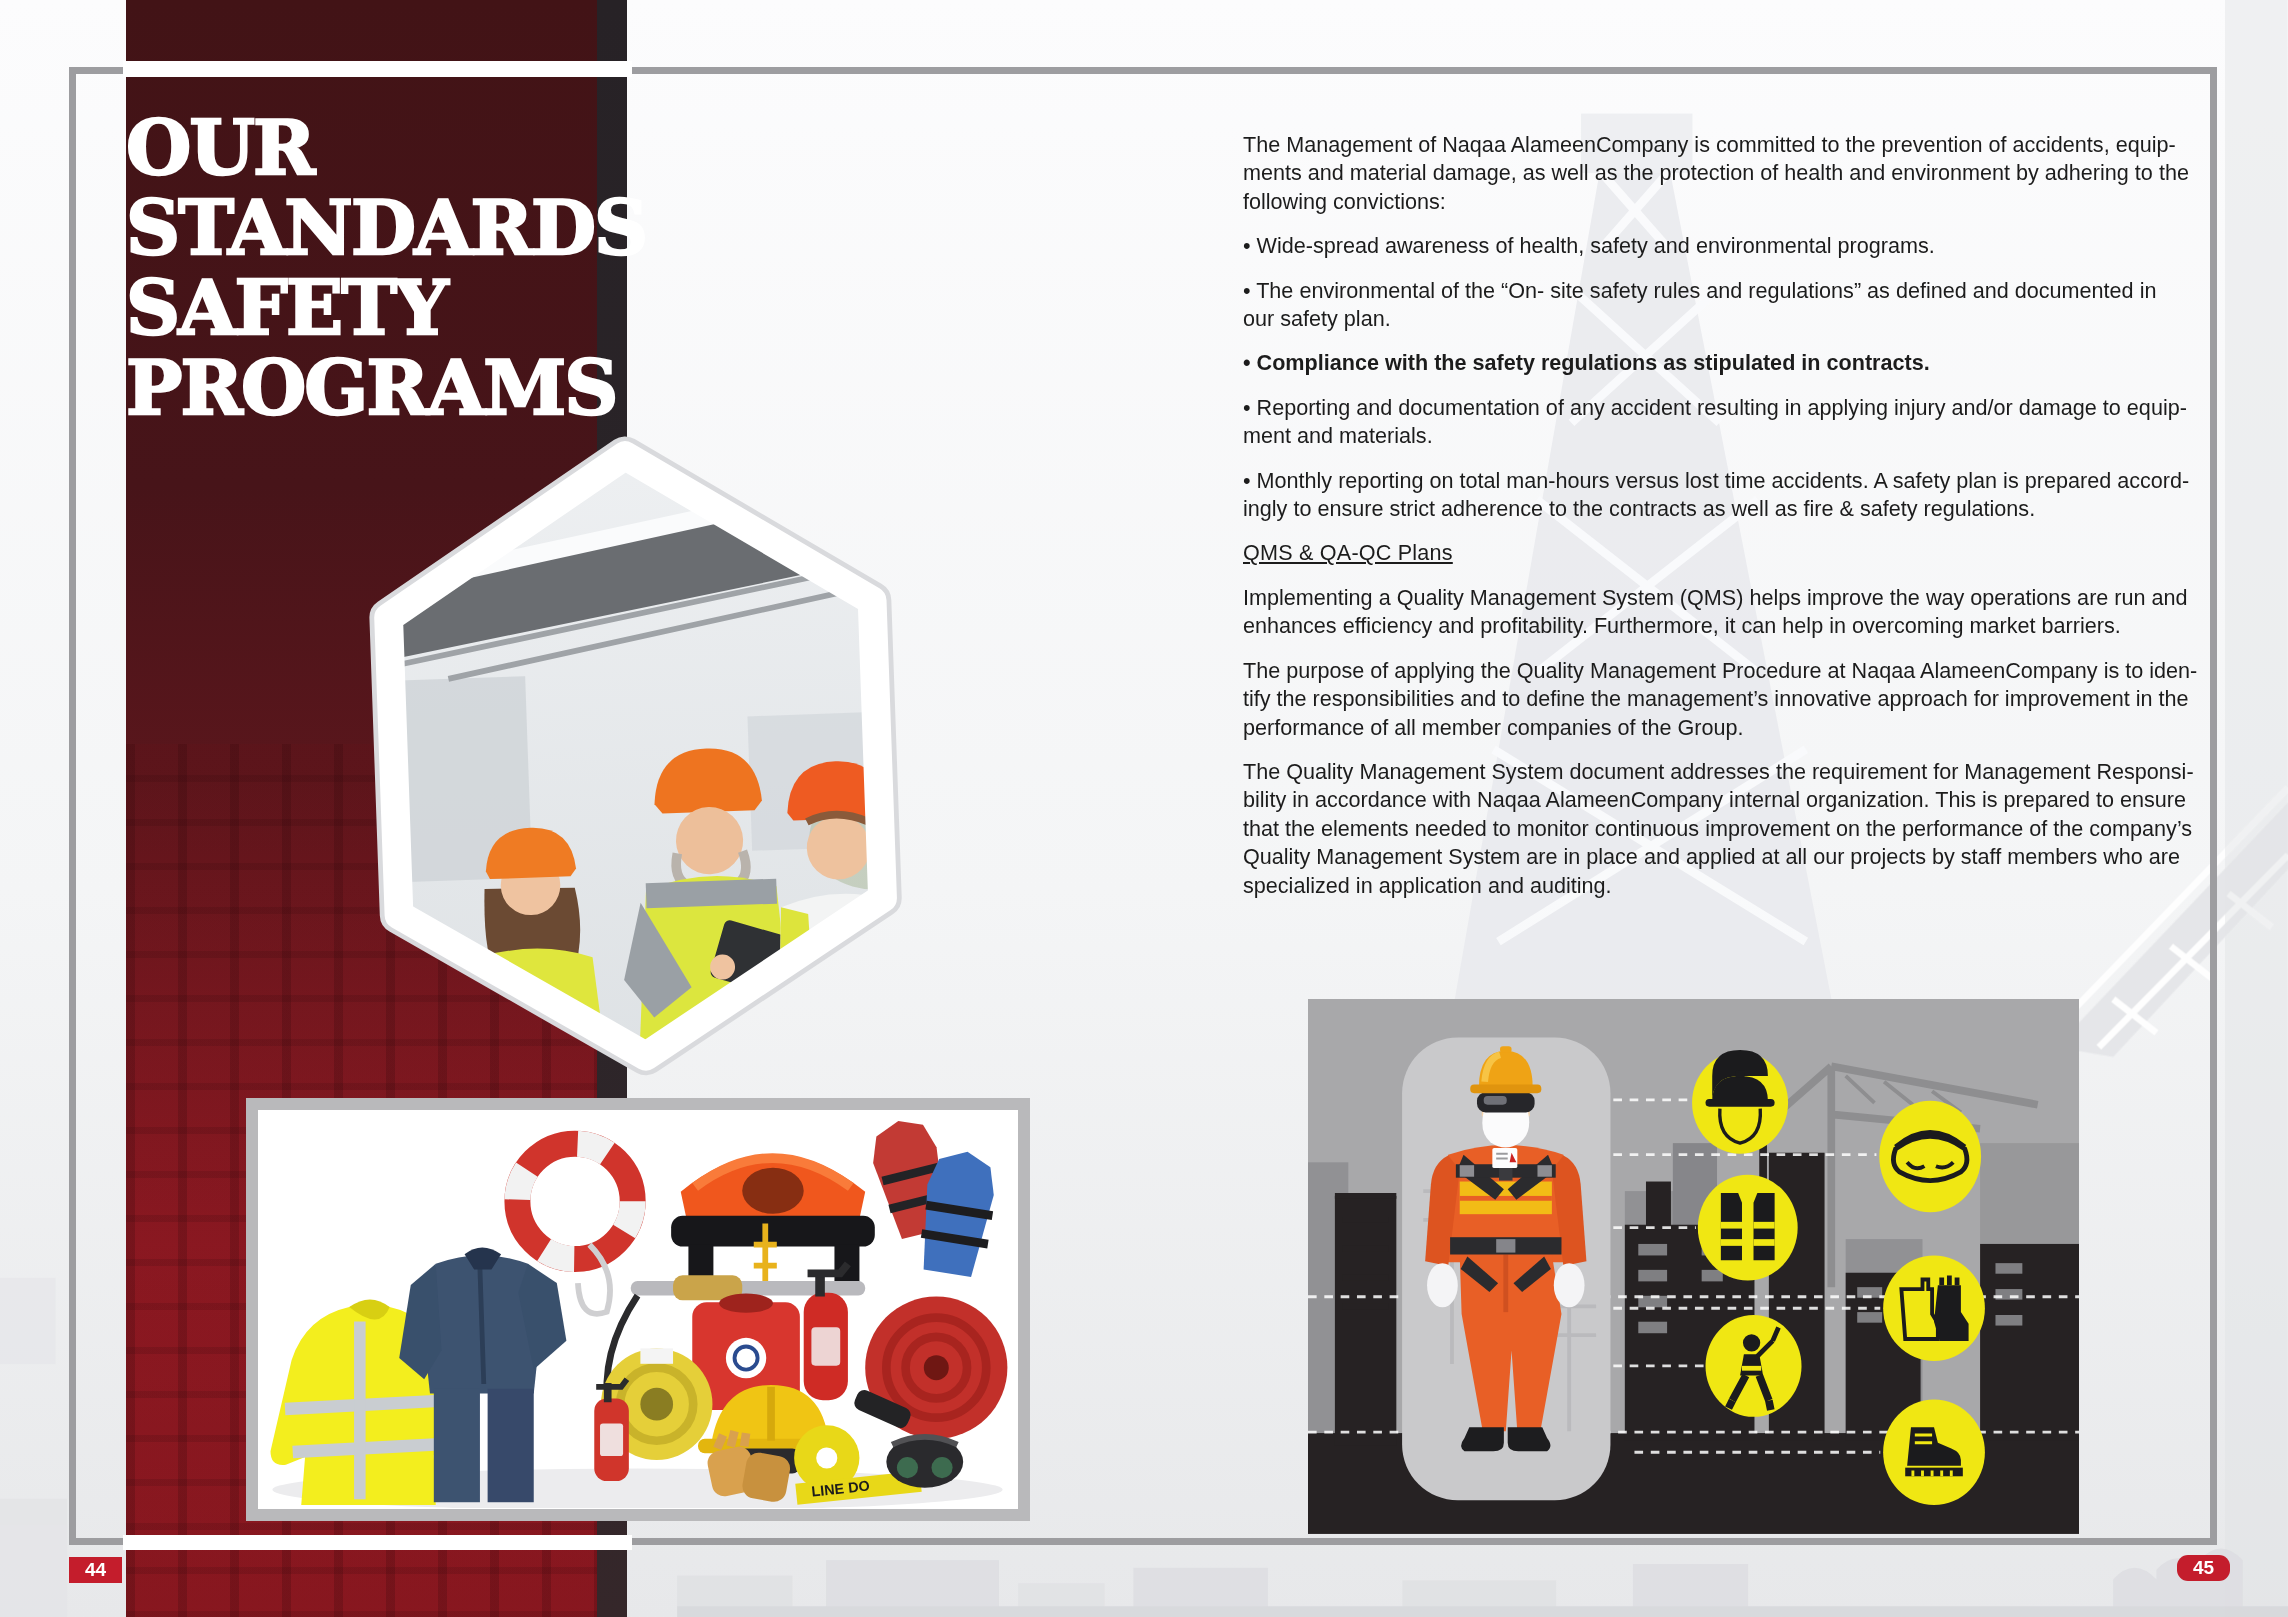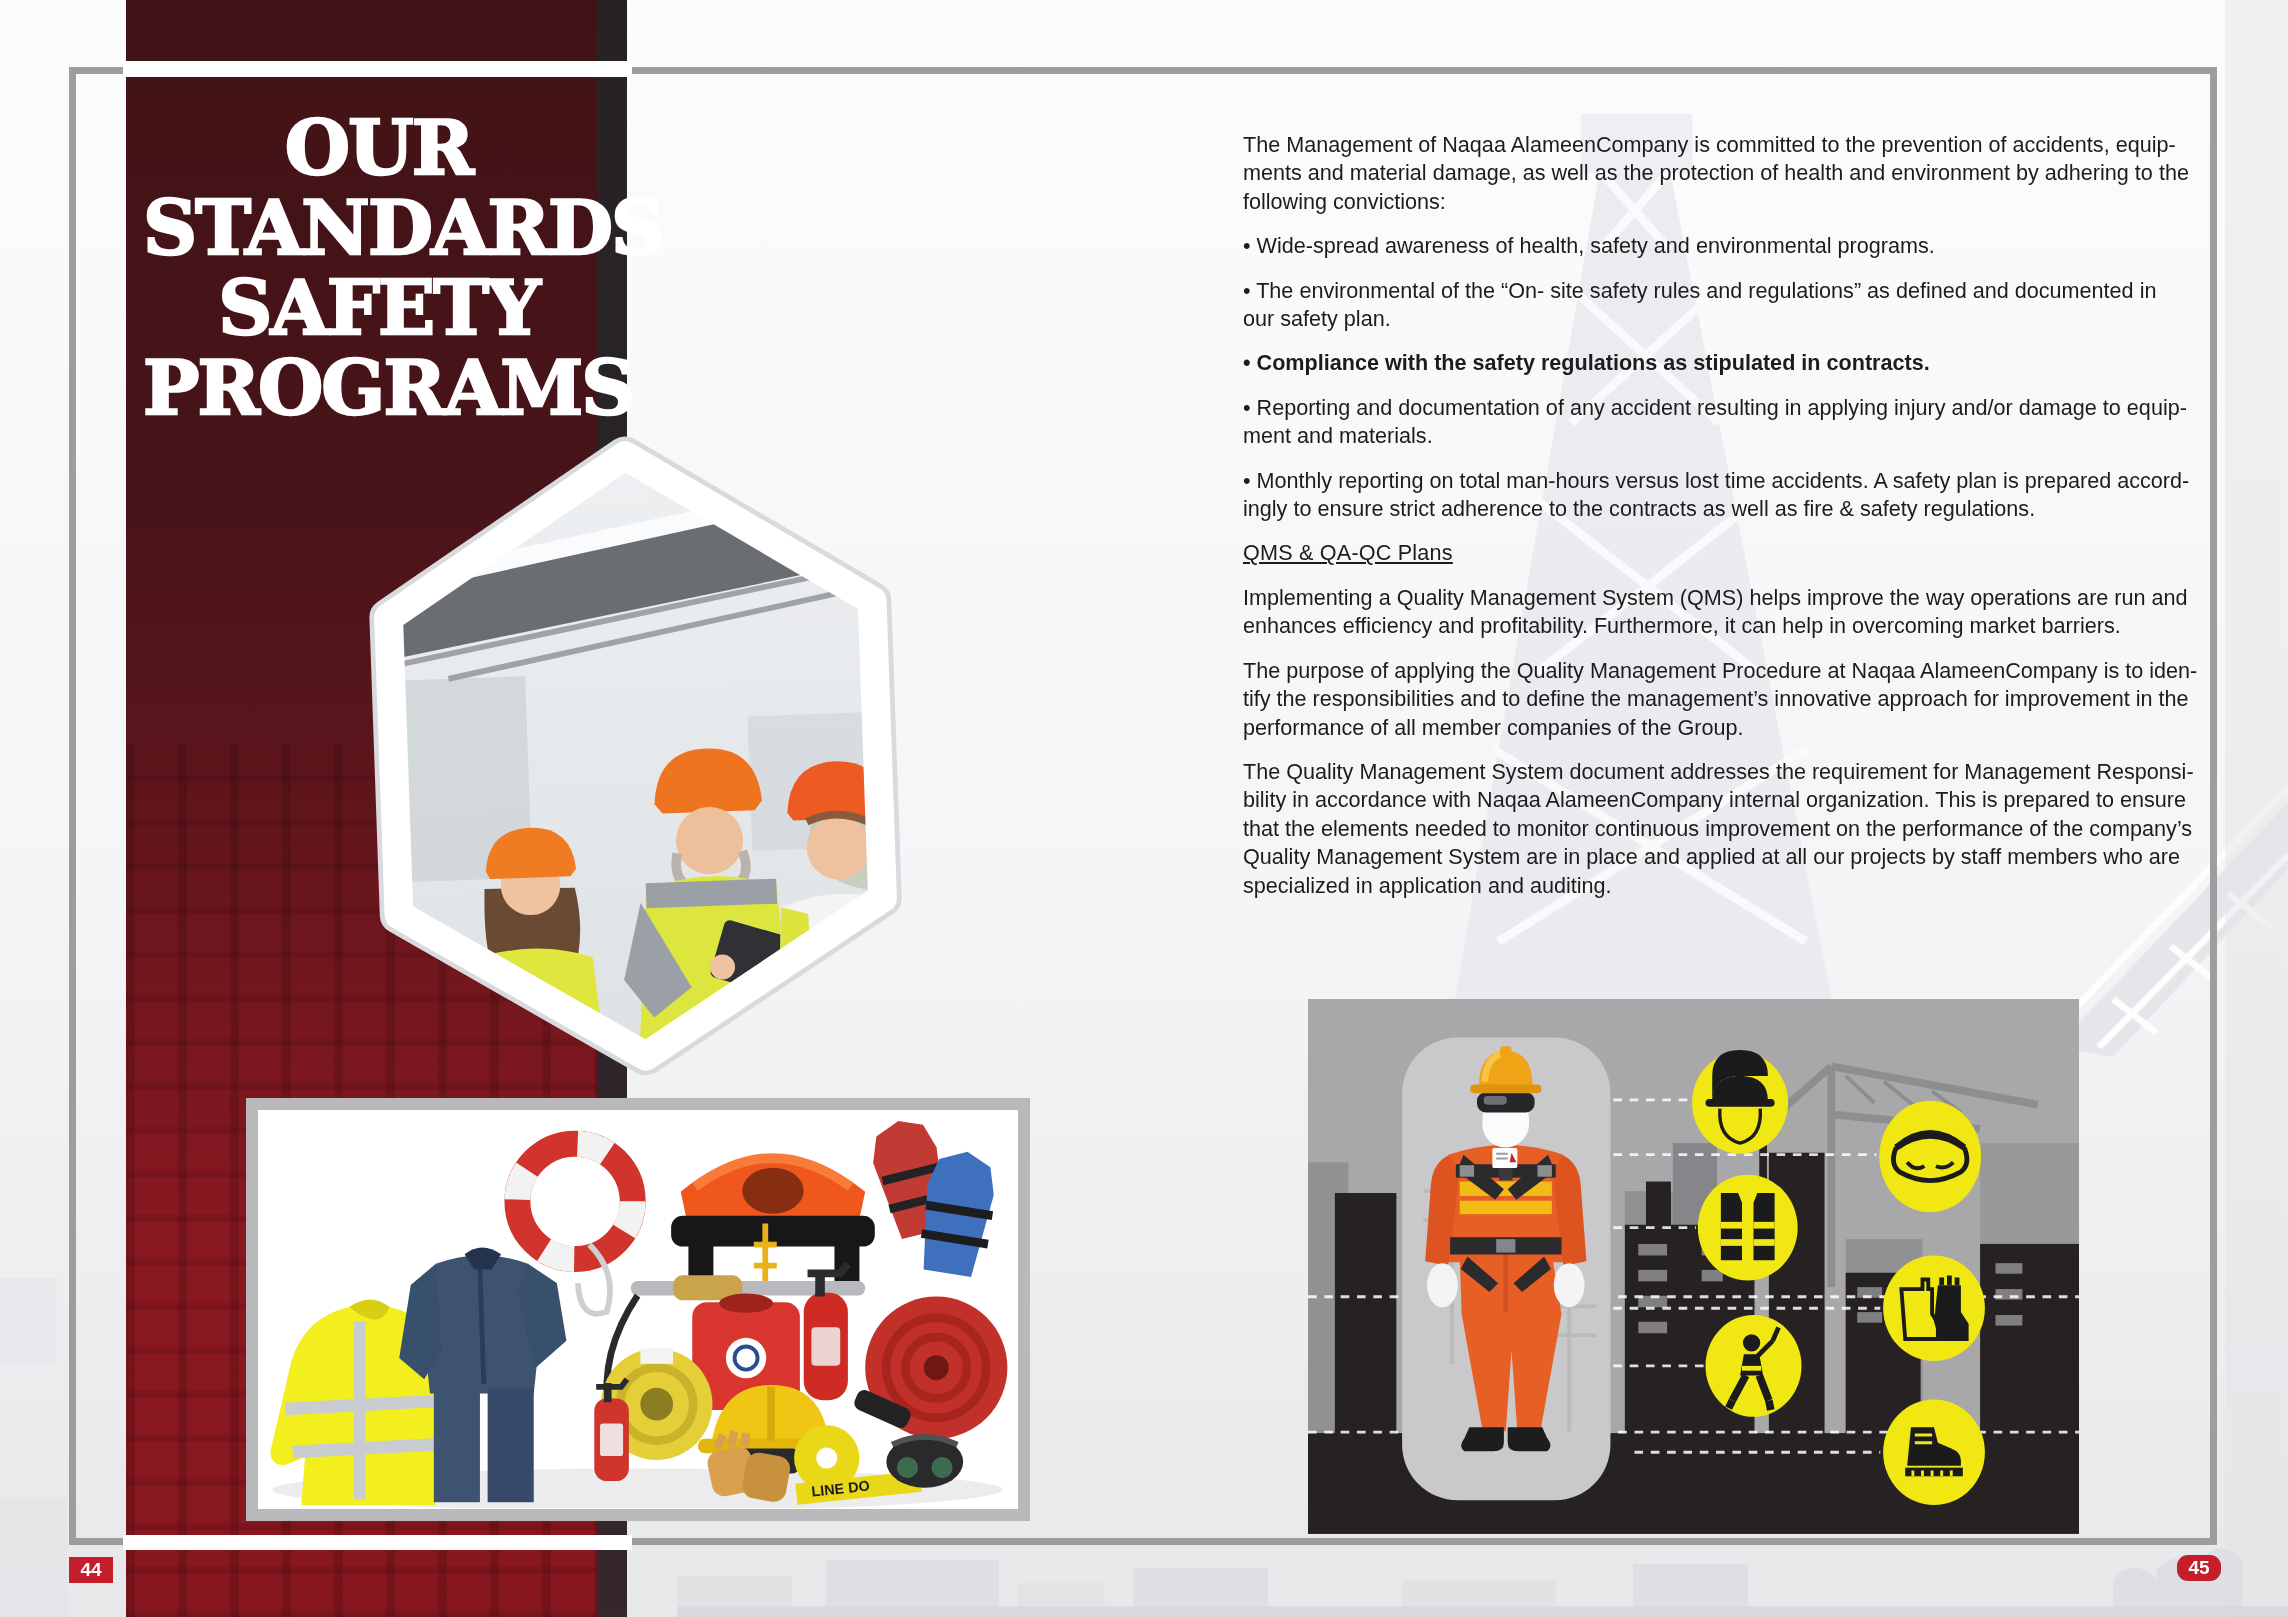--- a/index.html
+++ b/index.html
@@ -13,33 +13,33 @@
   .band-tex{left:0;top:46%;width:100%;height:54%;
     background:
       repeating-linear-gradient(90deg,rgba(40,5,8,.20) 0 8.6px,rgba(0,0,0,0) 8.6px 52px),
       repeating-linear-gradient(0deg,rgba(40,5,8,.14) 0 6.7px,rgba(0,0,0,0) 6.7px 44px),
       linear-gradient(180deg,rgba(120,10,18,.10),rgba(60,4,8,.30));}
   .band-shadow{left:597px;top:0;width:30px;height:1618px;
     background:linear-gradient(180deg,#272226,#2c2529 60%,#35272a 100%);}
   .gap{background:#fff;}
   .gap-top{left:123px;top:61px;width:509px;height:16.3px;}
   .gap-bottom{left:123px;top:1535px;width:509px;height:15.4px;}
-  .title{left:126px;top:108px;width:471px;text-align:center;color:#fff;
+  .title{left:126px;top:108px;width:471px;color:#fff;
     font-family:"DejaVu Serif",serif;font-weight:bold;font-size:75px;line-height:80px;
-    letter-spacing:-1.9px;-webkit-text-stroke:2.4px #fff;white-space:pre-line;margin-left:17px;}
+    letter-spacing:-1.9px;-webkit-text-stroke:2.4px #fff;white-space:pre-line;}
   .bodytext{left:1227px;top:115px;width:1038px;color:#1c1c1c;font-size:21.6px;line-height:28.4px;}
   .bodytext p{margin:16px;white-space:pre-line;}
   .p-intro{margin-top:0;}
   .b1{margin-top:12.5px;} .b2{margin-top:7.7px;} .b3{margin-top:13.4px;font-weight:bold;} .b4{margin-top:10.6px;} .b5{margin-top:6.7px;}
   .qms-head{margin-top:49px;text-decoration:underline;letter-spacing:0.2px;}
   .p-qms1{margin-top:43px;} .p-qms2{margin-top:44px;} .p-qms3{margin-top:48px;}
   .equip{left:246px;top:1098px;width:784px;height:423px;background:#fff;
     border:12.5px solid #b9b9bb;box-sizing:border-box;}
   .info{left:1308px;top:999px;width:771px;height:535px;background:#a8a8aa;overflow:hidden;}
-  .pagenum{width:44px;height:26px;background:#c41d2c;color:#fff;font-weight:bold;
+  .pagenum{width:53px;height:26px;background:#c41d2c;color:#fff;font-weight:bold;
     font-size:19px;line-height:26px;text-align:center;}
   .pn-left{left:69px;top:1557px;} .pn-right{left:2177px;top:1555px;border-radius:11px;}
   svg{display:block;}
 </style>
 </head>
 <body>
 
 <div class="canvas">
 
   <svg class="abs" style="left:0;top:0" width="2288" height="1618" viewBox="0 0 2382 1684">

